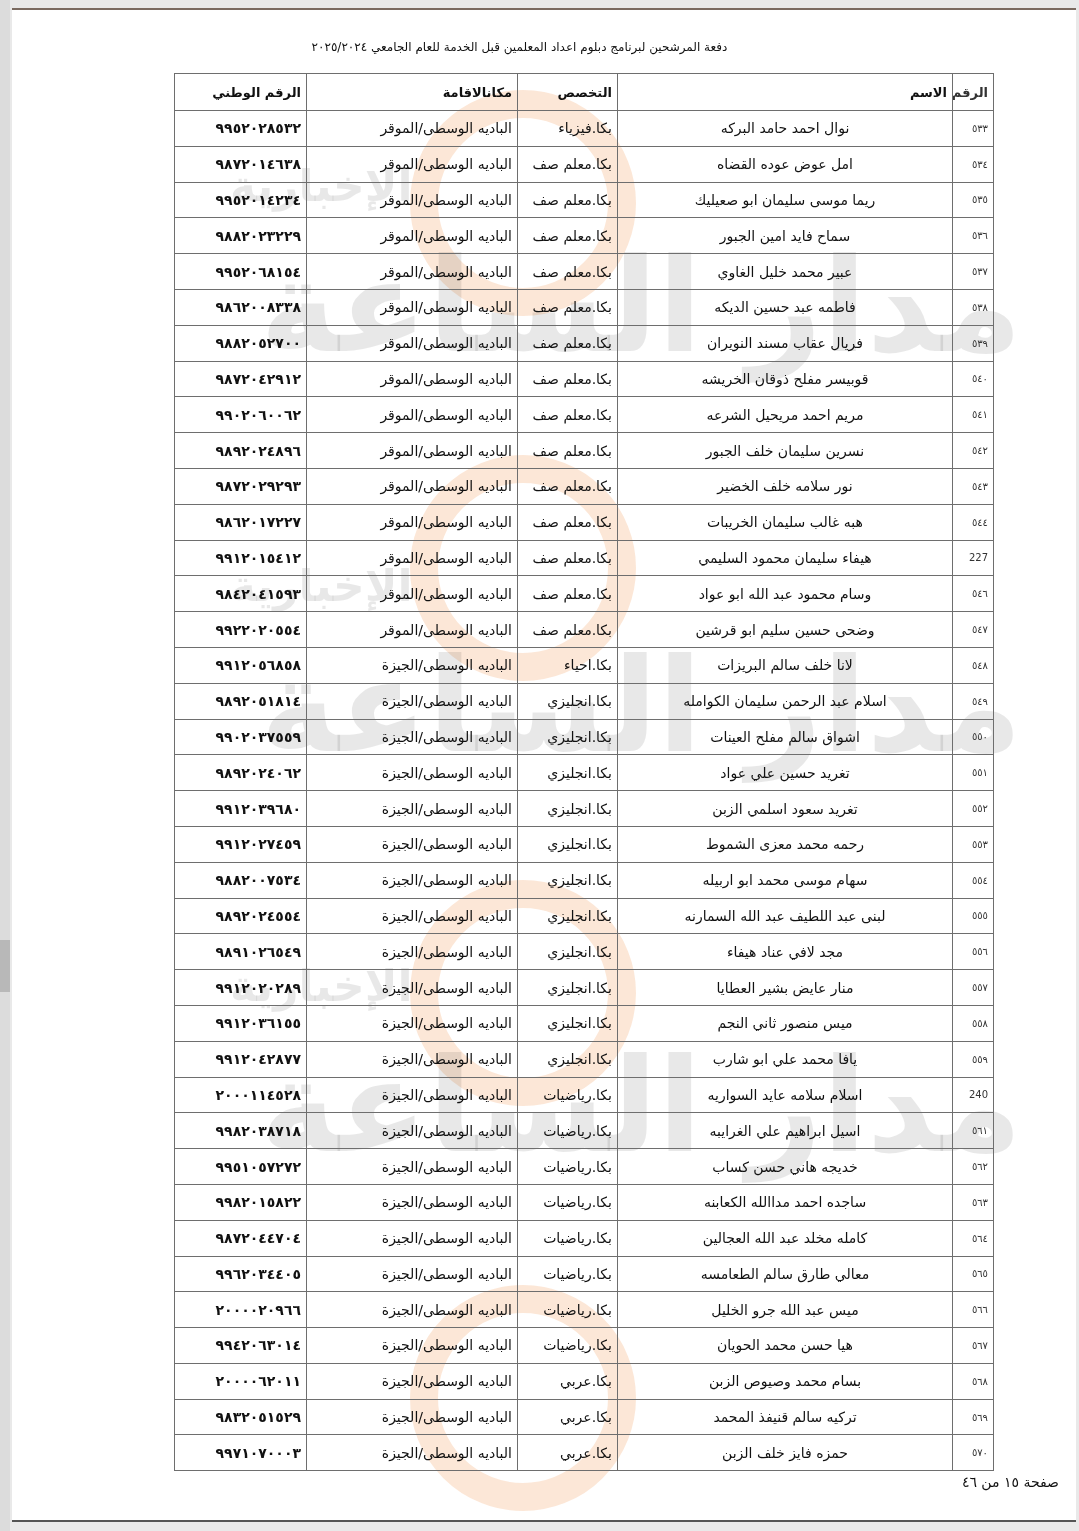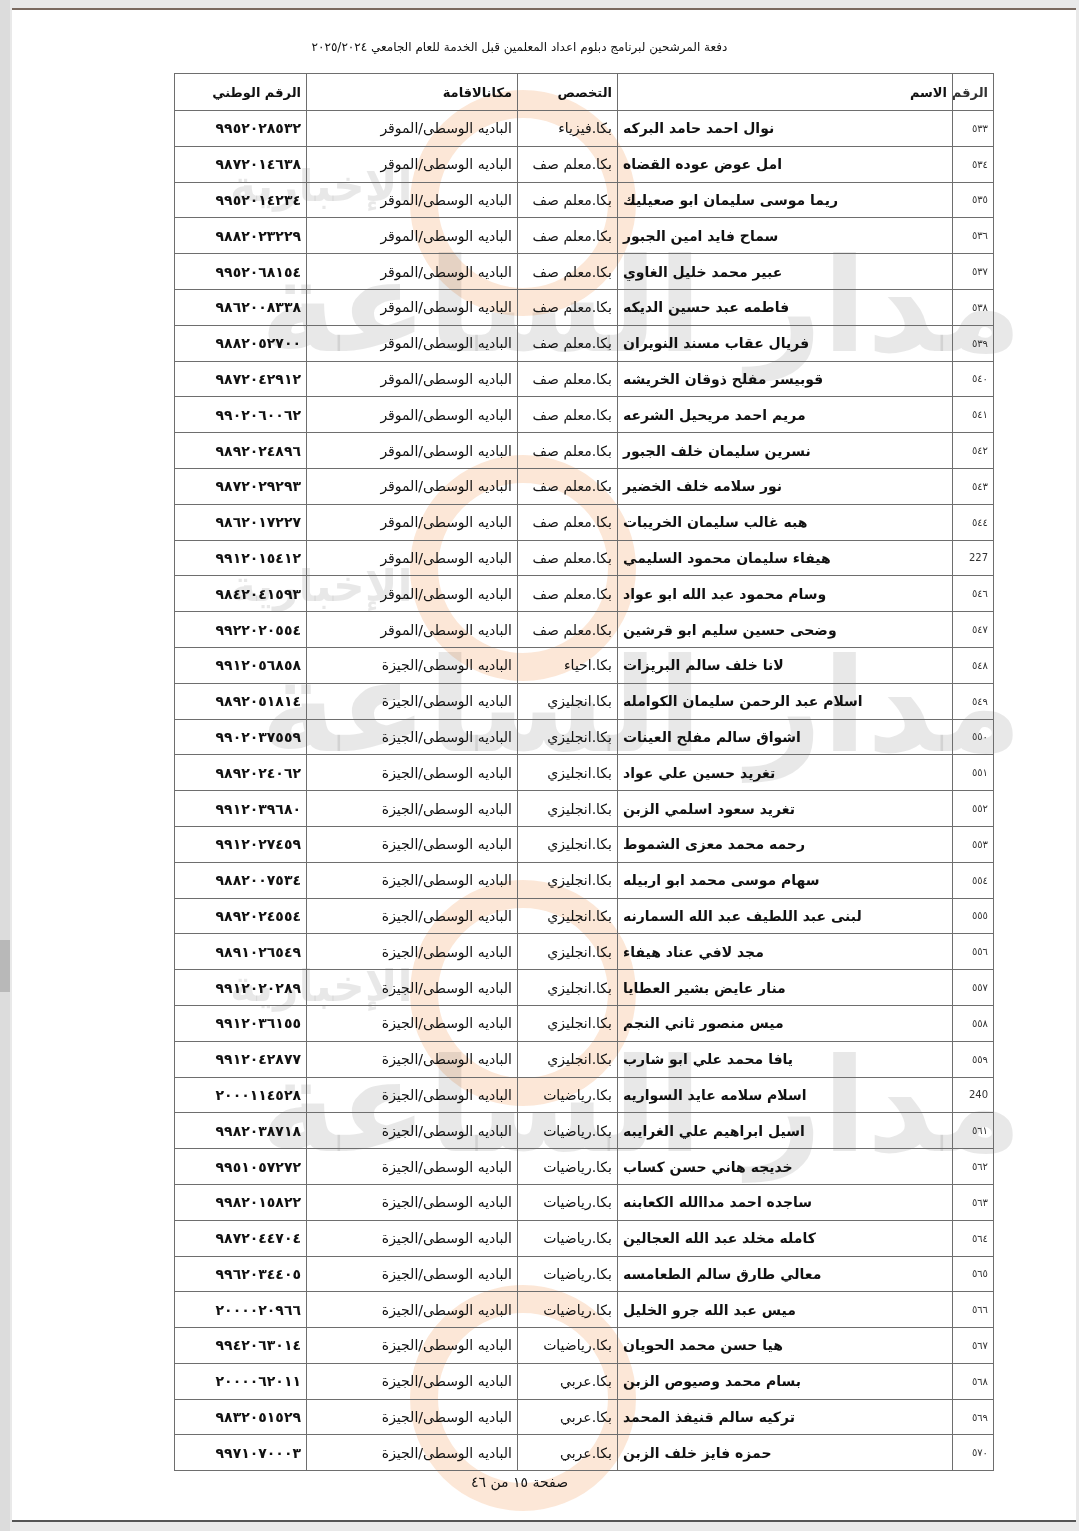--- a/index.html
+++ b/index.html
@@ -30,27 +30,27 @@
     position:absolute; left:174px; top:73px; width:816px;
     border-collapse:collapse; direction:rtl; table-layout:fixed;
     font-size:14px;
   }
   table.roster th, table.roster td {
     border:1px solid #6e6e6e; height:34.8px; padding:0 5px;
     white-space:nowrap; overflow:hidden;
   }
   table.roster th { font-weight:bold; font-size:13px; text-align:right; height:36px; }
   .c-num { width:30px; text-align:right; font-size:10px; color:#333; }
-  .c-name { width:324px; text-align:left;font-weight:bold; }
+  .c-name { width:324px; text-align:center; }
   .c-spec { width:89px; text-align:right; }
   .c-res { width:200px; text-align:right; }
   .c-nid { width:121px; text-align:right; font-weight:bold; letter-spacing:2px; direction:ltr; font-size:14px; }
   th.c-nid { text-align:right !important; direction:rtl; letter-spacing:0; padding-right:8px; }
   .footer {
-    position:absolute; top:1474px; left:0; width:1079px; text-align:center; font-size:14px; direction:rtl;
+    position:absolute; top:1474px; left:0; width:1079px; text-align:right; font-size:14px; direction:rtl;
   }
   .footer span { position:relative; left:-20px; }
 </style>
 </head>
 <body>
 
 <div class="left-strip"></div>
 <div class="left-thumb"></div>
 
 <div class="page"></div>

